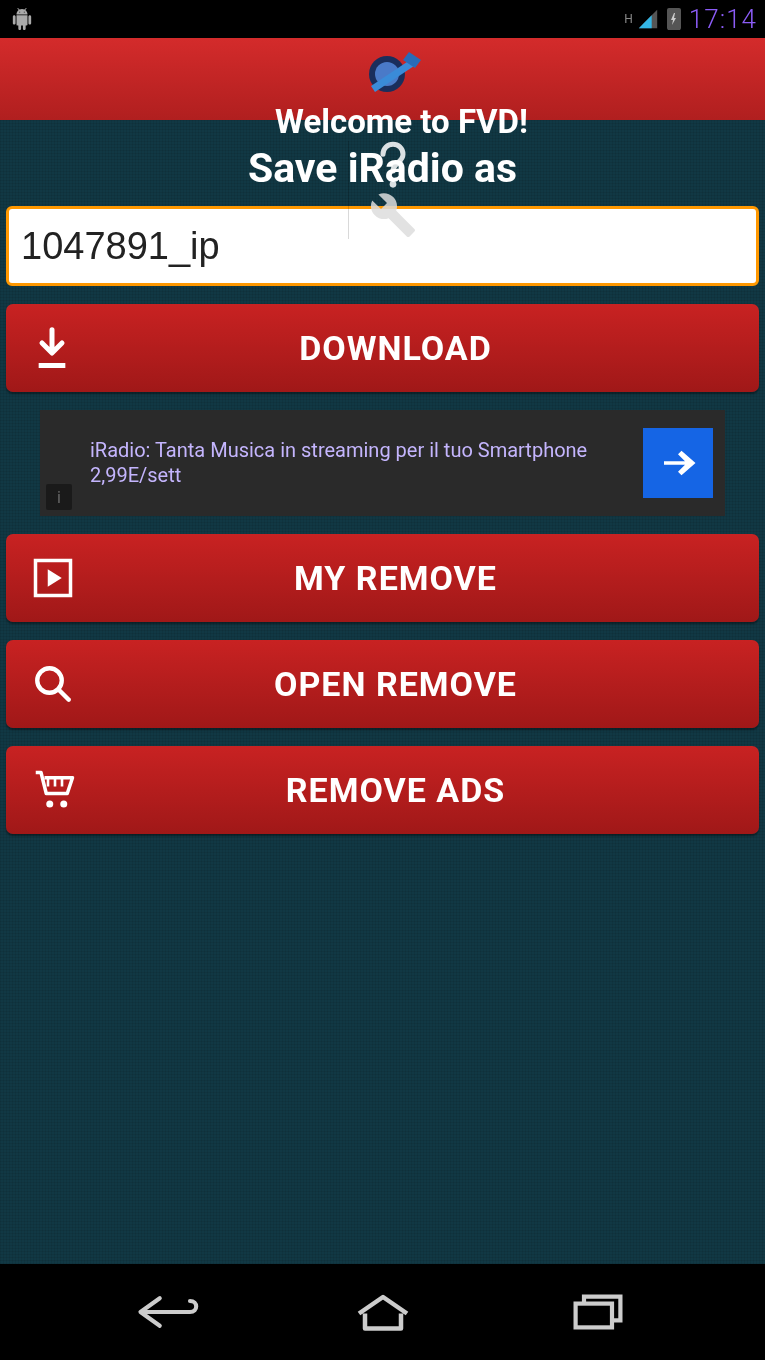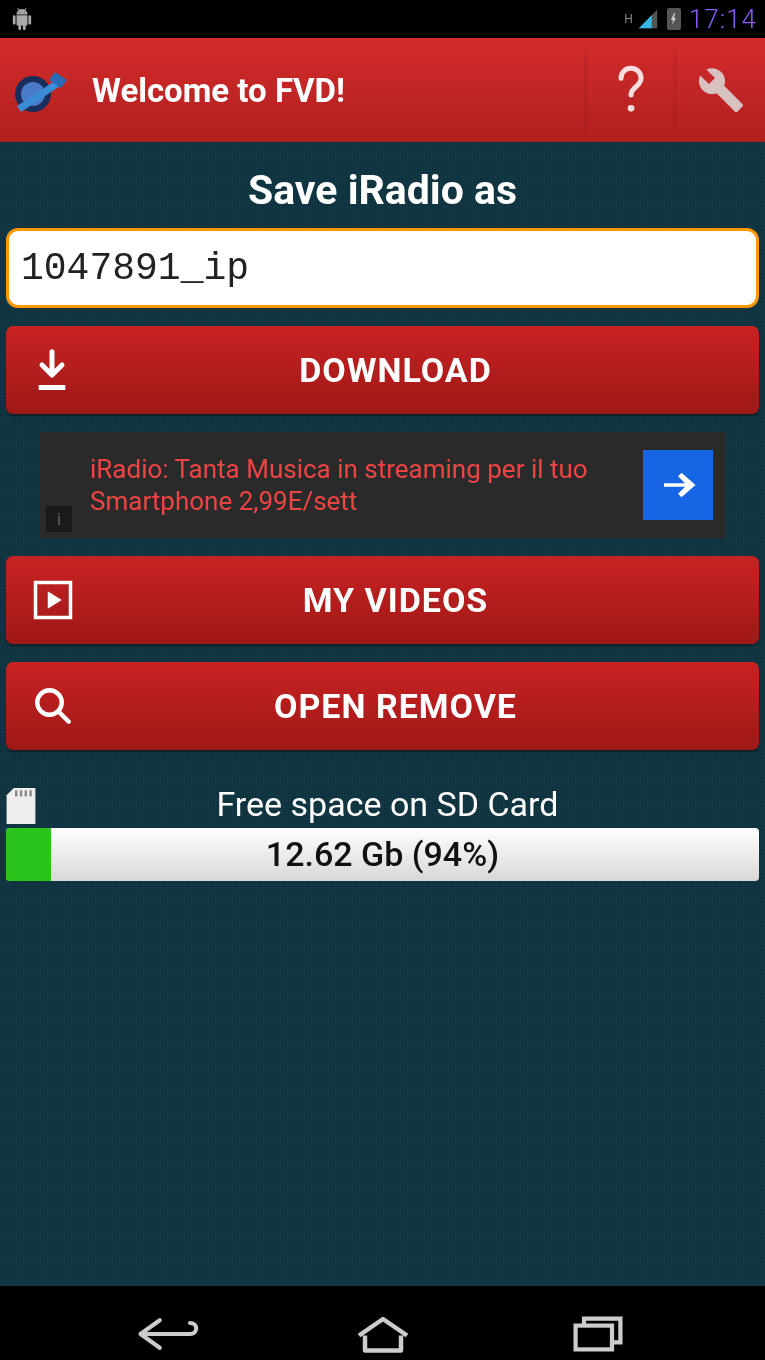--- a/index.html
+++ b/index.html
@@ -20,26 +20,27 @@
 }
 .status-left { flex: 1; display: flex; align-items: center; }
 .status-right { display: flex; align-items: center; gap: 8px; }
 .android-icon { width: 28px; height: 22px; }
 .signal-icon { width: 22px; height: 22px; }
 .battery-icon { width: 14px; height: 22px; background: #555; border-radius: 2px; position: relative; }
 .clock { color: #8b5cf6; font-size: 26px; font-weight: 300; letter-spacing: 1px; }
 .h-label { color: #888; font-size: 12px; margin-right: -4px; }
 
 .app-bar {
-  height: 104px;
+  height: 82px;
   background: linear-gradient(to bottom, #d42b2b, #b01f1f);
   display: flex;
   align-items: center;
-  padding-left: 4px;
+  padding-left: 20px;
   position: relative;
+  flex-direction: column;
 }
 .app-logo {
   width: 70px; height: 70px;
   display: flex; align-items: center; justify-content: center;
 }
 .app-title {
   color: #fff;
   font-size: 33px;
   font-weight: bold;
   margin-left: 18px;
@@ -66,27 +67,26 @@
   font-weight: bold;
   text-align: center;
   margin-bottom: 14px;
 }
 .filename-input {
   width: calc(100% - 12px);
   margin: 0 6px;
   height: 80px;
   background: #fff;
   border: 3px solid #ff9800;
-  border-radius: 12px;
+  border-radius: 6px;
   font-size: 38px;
   padding: 9px 12px;
   color: #222;
   outline: none;
   display: block;
-  font-family: Liberation Mono, monospace;
 }
 .red-button {
   margin: 18px 6px 0 6px;
   height: 88px;
   background: linear-gradient(to bottom, #c82222, #a01818);
   border: none;
   border-radius: 7px;
   display: flex;
   align-items: center;
   cursor: pointer;
@@ -123,22 +123,22 @@
   bottom: 6px;
   width: 26px; height: 26px;
   background: #1a1a1a;
   color: #666;
   display: flex; align-items: center; justify-content: center;
   font-size: 16px;
   border-radius: 2px;
 }
 .ad-text {
   flex: 1;
-  color: #ef4444;
-  font-size: 26px;
+  color: #c4b5fd;
+  font-size: 20px;
   line-height: 1.25;
 }
 .ad-arrow {
   width: 70px; height: 70px;
   background: #1565e5;
   display: flex; align-items: center; justify-content: center;
 }
 
 .storage {
   margin-top: 34px;
@@ -267,50 +267,45 @@
     </div>
   </div>
 
   <div class="red-button">
     <div class="btn-icon">
       <svg width="42" height="42" viewBox="0 0 24 24" fill="none" stroke="#fff" stroke-width="2">
         <rect x="2" y="2" width="20" height="20"></rect>
         <path d="M9 7l8 5-8 5z" fill="#fff" stroke="none"></path>
       </svg>
     </div>
-    <div class="btn-label">MY VIDEOS</div>
+    <div class="btn-label">MY REMOVE</div>
   </div>
 
   <div class="red-button">
     <div class="btn-icon">
       <svg width="42" height="42" viewBox="0 0 24 24" fill="none" stroke="#fff" stroke-width="2.5">
         <circle cx="10" cy="10" r="7"></circle>
         <path d="M15 15l6 6" stroke-linecap="round"></path>
       </svg>
     </div>
     <div class="btn-label">OPEN REMOVE</div>
   </div>
 
-
-  <div class="storage">
-    <div class="storage-header">
-      <svg class="sd-icon" viewBox="0 0 24 30" width="30" height="36">
-        <path d="M6 0 L24 0 L24 30 L0 30 L0 6 Z" fill="#eee"></path>
-        <rect x="7" y="2" width="2" height="5" fill="#888"></rect>
-        <rect x="11" y="2" width="2" height="5" fill="#888"></rect>
-        <rect x="15" y="2" width="2" height="5" fill="#888"></rect>
-        <rect x="19" y="2" width="2" height="5" fill="#888"></rect>
-      </svg>
-      <div class="storage-label">Free space on SD Card</div>
-    </div>
-    <div class="storage-bar">
-      <div class="storage-used"></div>
-      <div class="storage-value">12.62 Gb (94%)</div>
-    </div>
-  </div>
+  <div class="red-button">
+    <div class="btn-icon">
+      <svg width="46" height="42" viewBox="0 0 26 24" fill="none" stroke="#fff" stroke-width="2">
+        <path d="M2 2h3l3 12h12l3-9H7" stroke-linejoin="round"></path>
+        <path d="M9 5v5M13 5v5M17 5v5" stroke-width="1.5"></path>
+        <circle cx="10" cy="20" r="2" fill="#fff" stroke="none"></circle>
+        <circle cx="18" cy="20" r="2" fill="#fff" stroke="none"></circle>
+      </svg>
+    </div>
+    <div class="btn-label">REMOVE ADS</div>
+  </div>
+
 </div>
 
 <div class="nav-bar">
   <div class="nav-btn">
     <svg width="66" height="40" viewBox="0 0 48 28" fill="none" stroke="#ccc" stroke-width="3">
       <path d="M18 4 L4 14 L18 24 M4 14 C 24 14 40 14 40 14 C 46 14 46 6 40 6" stroke-linecap="round" stroke-linejoin="round"></path>
     </svg>
   </div>
   <div class="nav-btn">
     <svg width="60" height="40" viewBox="0 0 40 26" fill="none" stroke="#ccc" stroke-width="3">

